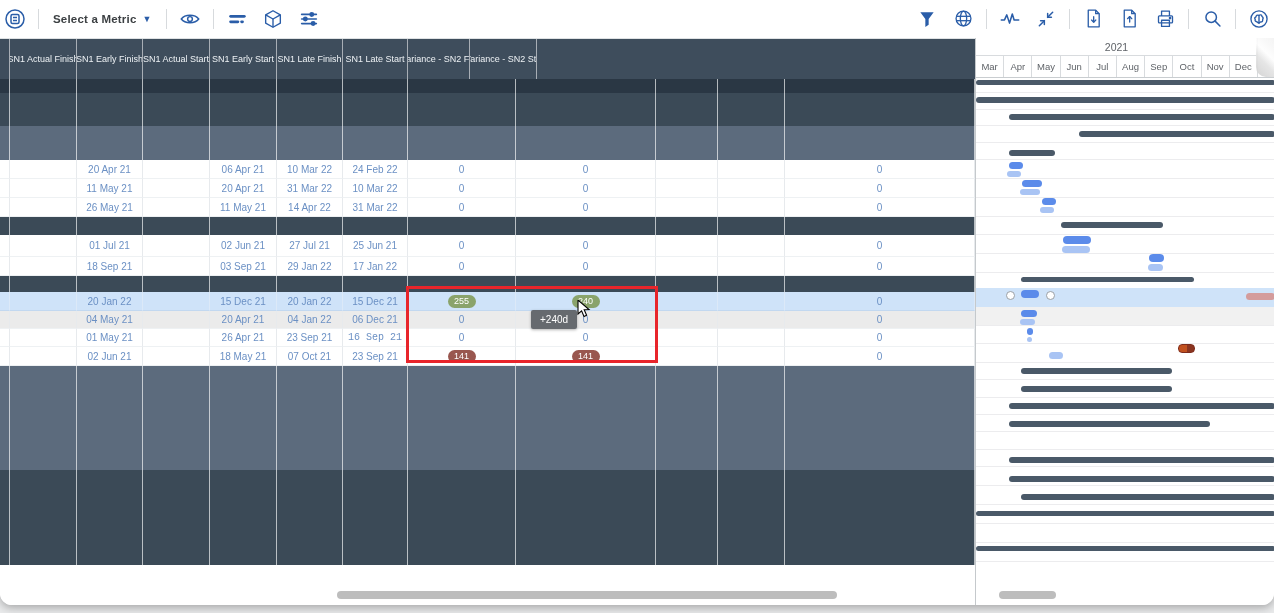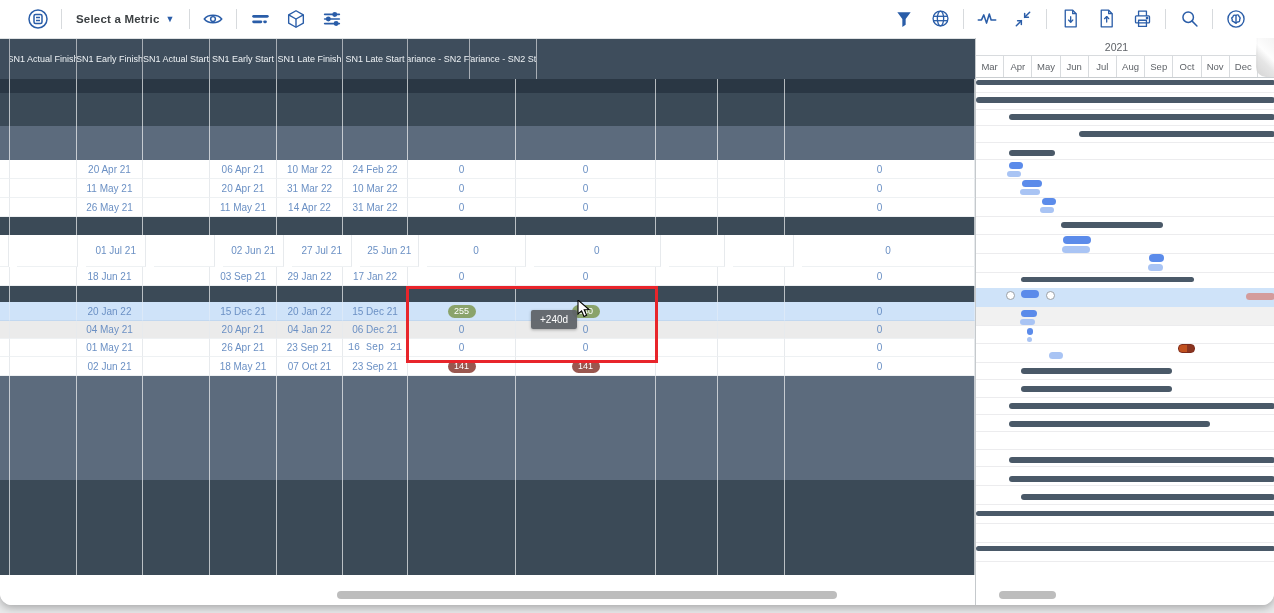--- a/index.html
+++ b/index.html
@@ -1,20 +1,20 @@
 <!DOCTYPE html>
 <html><head>
 <meta charset="utf-8">
 <style>
   html,body{margin:0;padding:0;}
   body{width:1274px;height:613px;background:#e9eaeb;font-family:"Liberation Sans",sans-serif;overflow:hidden;position:relative;}
   .card{position:absolute;left:0;top:0;width:1274px;height:605px;background:#fff;border-radius:0 0 12px 12px;box-shadow:0 3px 9px rgba(0,0,0,.28);overflow:hidden;}
 
   
-  .toolbar{position:absolute;left:0;top:0;right:0;height:37px;background:#fff;display:flex;align-items:center;justify-content:space-between;padding:0 25px;box-sizing:border-box;}
+  .toolbar{position:absolute;left:0;top:0;right:0;height:37px;background:#fff;display:flex;align-items:center;justify-content:space-between;padding:0 2px;box-sizing:border-box;}
   .tb-group{display:flex;align-items:center;gap:10px;}
   .tb-btn{display:flex;align-items:center;justify-content:center;width:26px;height:26px;cursor:pointer;}
   .tb-sep{width:1px;height:20px;background:#d7dadd;}
   .metric-label{font-size:11.5px;color:#3c4043;font-weight:bold;letter-spacing:.2px;display:flex;align-items:center;gap:6px;cursor:pointer;padding:0 4px;}
   .caret{color:#2a5da8;font-size:9px;}
   .icon-svg{display:block;}
 
   
   .content{position:absolute;top:38px;left:0;right:0;bottom:0;}
   .table-panel{position:absolute;left:0;top:0;width:975px;bottom:0;background:#fff;}
@@ -299,38 +299,38 @@
             <div class="td" style="width: 67px;"></div>
             <div class="td" style="width: 67px;"></div>
             <div class="td" style="width: 66px;"></div>
             <div class="td" style="width: 65px;"></div>
             <div class="td" style="width: 108px;"></div>
             <div class="td" style="width: 140px;"></div>
             <div class="td" style="width: 62px;"></div>
             <div class="td" style="width: 67px;"></div>
             <div class="td" style="width: 190px;"></div>
           </div>
-          <div class="tr data" style="height: 32px; gap: 8px;">
+          <div class="tr data" style="height: 22px;">
             <div class="td" style="width: 10px;"></div>
             <div class="td" style="width: 67px;"></div>
             <div class="td" style="width: 66px;">01 Jul 21</div>
             <div class="td" style="width: 67px;"></div>
             <div class="td" style="width: 67px;">02 Jun 21</div>
             <div class="td" style="width: 66px;">27 Jul 21</div>
             <div class="td" style="width: 65px;">25 Jun 21</div>
             <div class="td" style="width: 108px;">0</div>
             <div class="td" style="width: 140px;">0</div>
             <div class="td" style="width: 62px;"></div>
             <div class="td" style="width: 67px;"></div>
             <div class="td" style="width: 190px;">0</div>
           </div>
           <div class="tr data" style="height: 19px;">
             <div class="td" style="width: 10px;"></div>
             <div class="td" style="width: 67px;"></div>
-            <div class="td" style="width: 66px;">18 Jun 21</div>
+            <div class="td" style="width: 66px;">18 Sep 21</div>
             <div class="td" style="width: 67px;"></div>
             <div class="td" style="width: 67px;">03 Sep 21</div>
             <div class="td" style="width: 66px;">29 Jan 22</div>
             <div class="td" style="width: 65px;">17 Jan 22</div>
             <div class="td" style="width: 108px;">0</div>
             <div class="td" style="width: 140px;">0</div>
             <div class="td" style="width: 62px;"></div>
             <div class="td" style="width: 67px;"></div>
             <div class="td" style="width: 190px;">0</div>
           </div>

